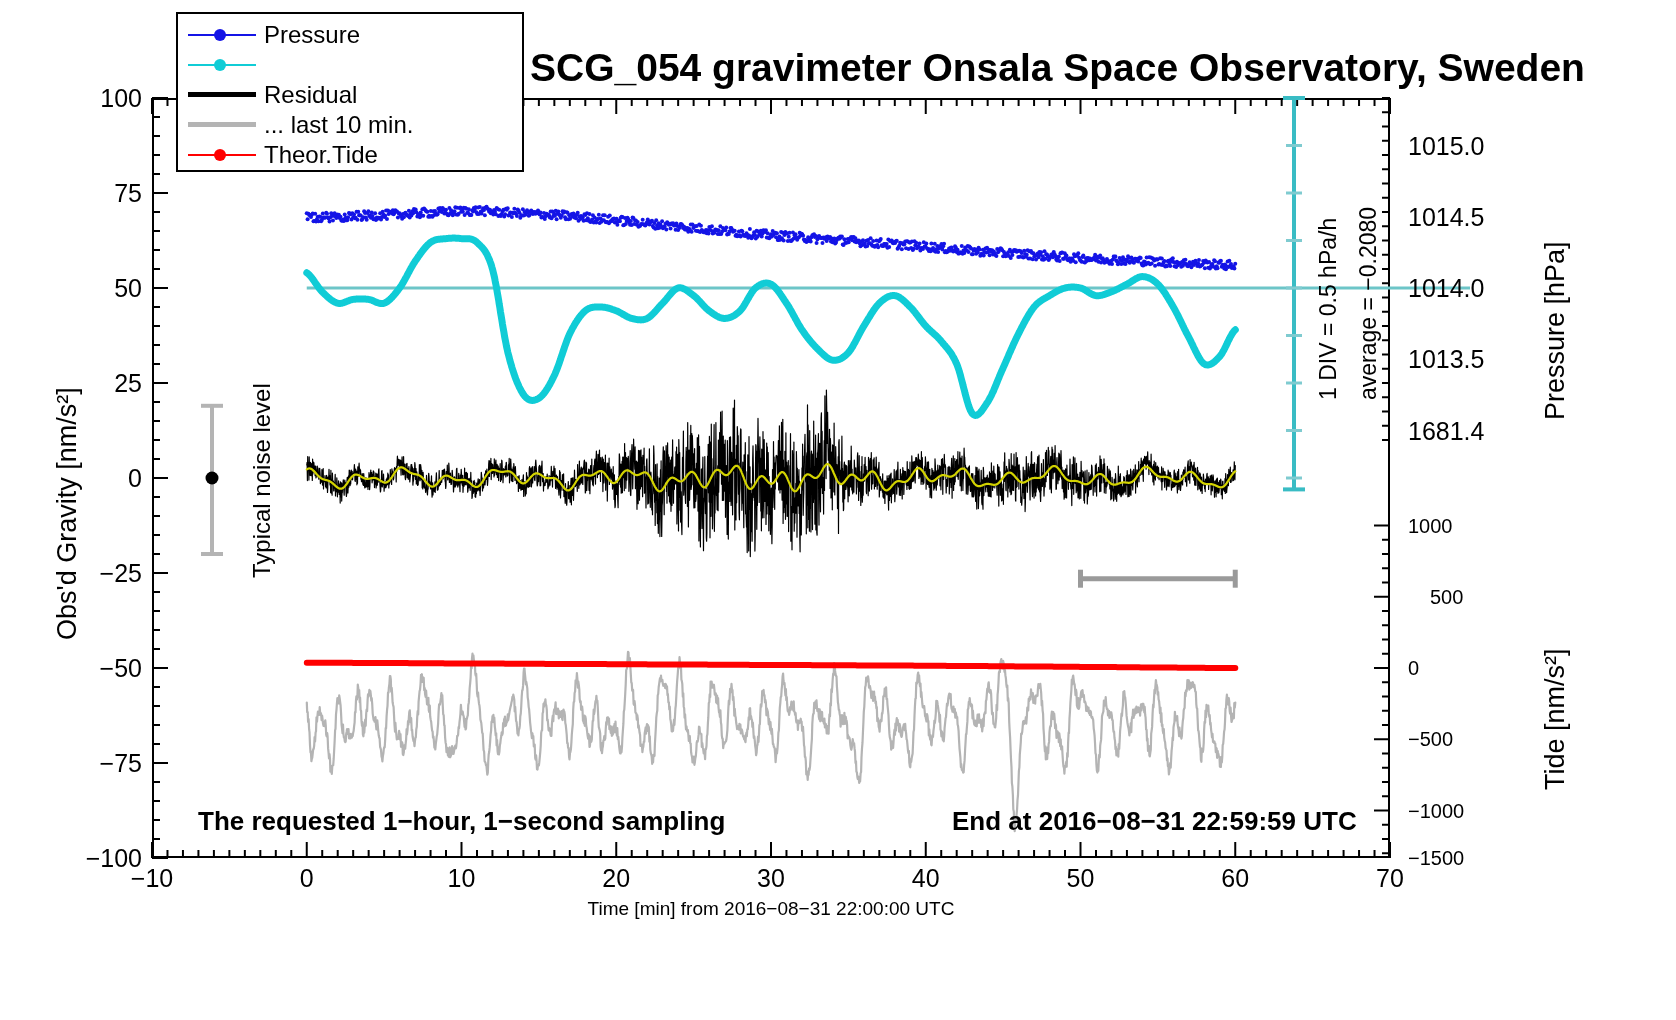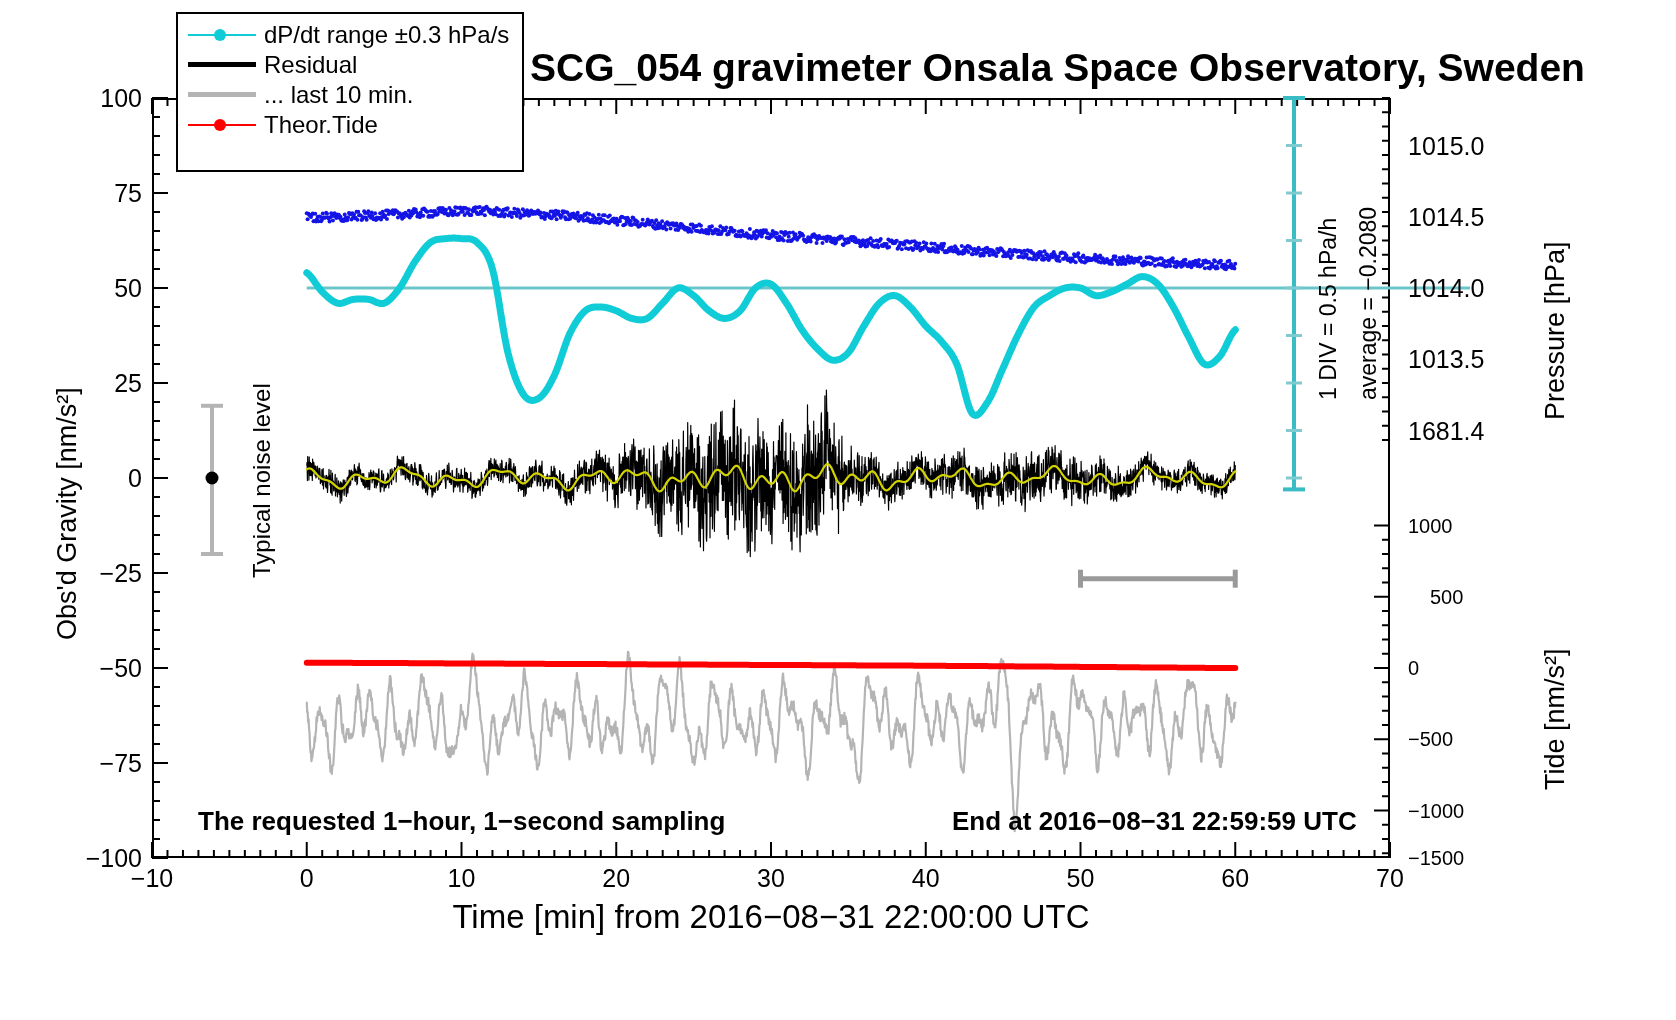--- a/index.html
+++ b/index.html
@@ -25,21 +25,21 @@
   .rot{position:absolute;transform-origin:0 0;white-space:nowrap;}
   .axtitle{font-size:27px;}
 
   #ylabel-left{left:52px;top:640px;transform:rotate(-90deg);}
   #ylabel-press{left:1540px;top:420px;transform:rotate(-90deg);}
   #ylabel-tide{left:1540px;top:790px;transform:rotate(-90deg);}
   #div-note{left:1315px;top:400px;transform:rotate(-90deg);font-size:23px;}
   #avg-note{left:1355px;top:400px;transform:rotate(-90deg);font-size:23px;}
   #noise-label{left:248px;top:578px;transform:rotate(-90deg);font-size:24px;}
 
-  #xlabel{position:absolute;left:152px;top:898px;width:1238px;text-align:center;font-size:33px;}
+  #xlabel{position:absolute;left:152px;top:898px;width:1238px;text-align:center;font-size:19px;}
 
   
   #chart-title{position:absolute;left:530px;top:46px;font-size:39px;font-weight:bold;white-space:nowrap;}
 
   
   #legend{position:absolute;left:176px;top:12px;width:348px;height:160px;border:2px solid #000;background:#fff;box-sizing:border-box;padding:6px 0 0 0;}
   .legrow{height:30px;display:flex;align-items:center;}
   .legsym{width:86px;height:30px;position:relative;flex:0 0 86px;}
   .legline{position:absolute;left:10px;top:14px;width:68px;height:2px;}
   .legdot{position:absolute;left:36px;top:9px;width:12px;height:12px;border-radius:50%;}
@@ -1435,24 +1435,30 @@
       <line x1="1080.5" y1="578.7" x2="1235.25" y2="578.7" stroke="#9a9a9a" stroke-width="5"></line>
       <line x1="1080.5" y1="569.7" x2="1080.5" y2="587.7" stroke="#9a9a9a" stroke-width="5"></line>
       <line x1="1235.25" y1="569.7" x2="1235.25" y2="587.7" stroke="#9a9a9a" stroke-width="5"></line>
     </svg>
 
   <div id="chart-title">SCG_054 gravimeter Onsala Space Observatory, Sweden</div>
 
   <div id="legend">
       <div class="legrow">
         <div class="legsym">
+          <div class="legline" style="background: rgb(20, 20, 230); height: 2px; top: 14px;"></div>
+          <div class="legdot" style="background: rgb(20, 20, 230);"></div>
+        </div>
+        <div class="legtext">Pressure</div>
+      </div>
+      <div class="legrow">
+        <div class="legsym">
           <div class="legline" style="background: rgb(16, 204, 214); height: 2px; top: 14px;"></div>
           <div class="legdot" style="background: rgb(16, 204, 214);"></div>
         </div>
-        <div class="legtext">dP/dt range ±0.3 hPa/s</div>
       </div>
       <div class="legrow">
         <div class="legsym">
           <div class="legline" style="background: rgb(0, 0, 0); height: 5px; top: 12px;"></div>
         </div>
         <div class="legtext">Residual</div>
       </div>
       <div class="legrow">
         <div class="legsym">
           <div class="legline" style="background: rgb(180, 180, 180); height: 5px; top: 12px;"></div>

